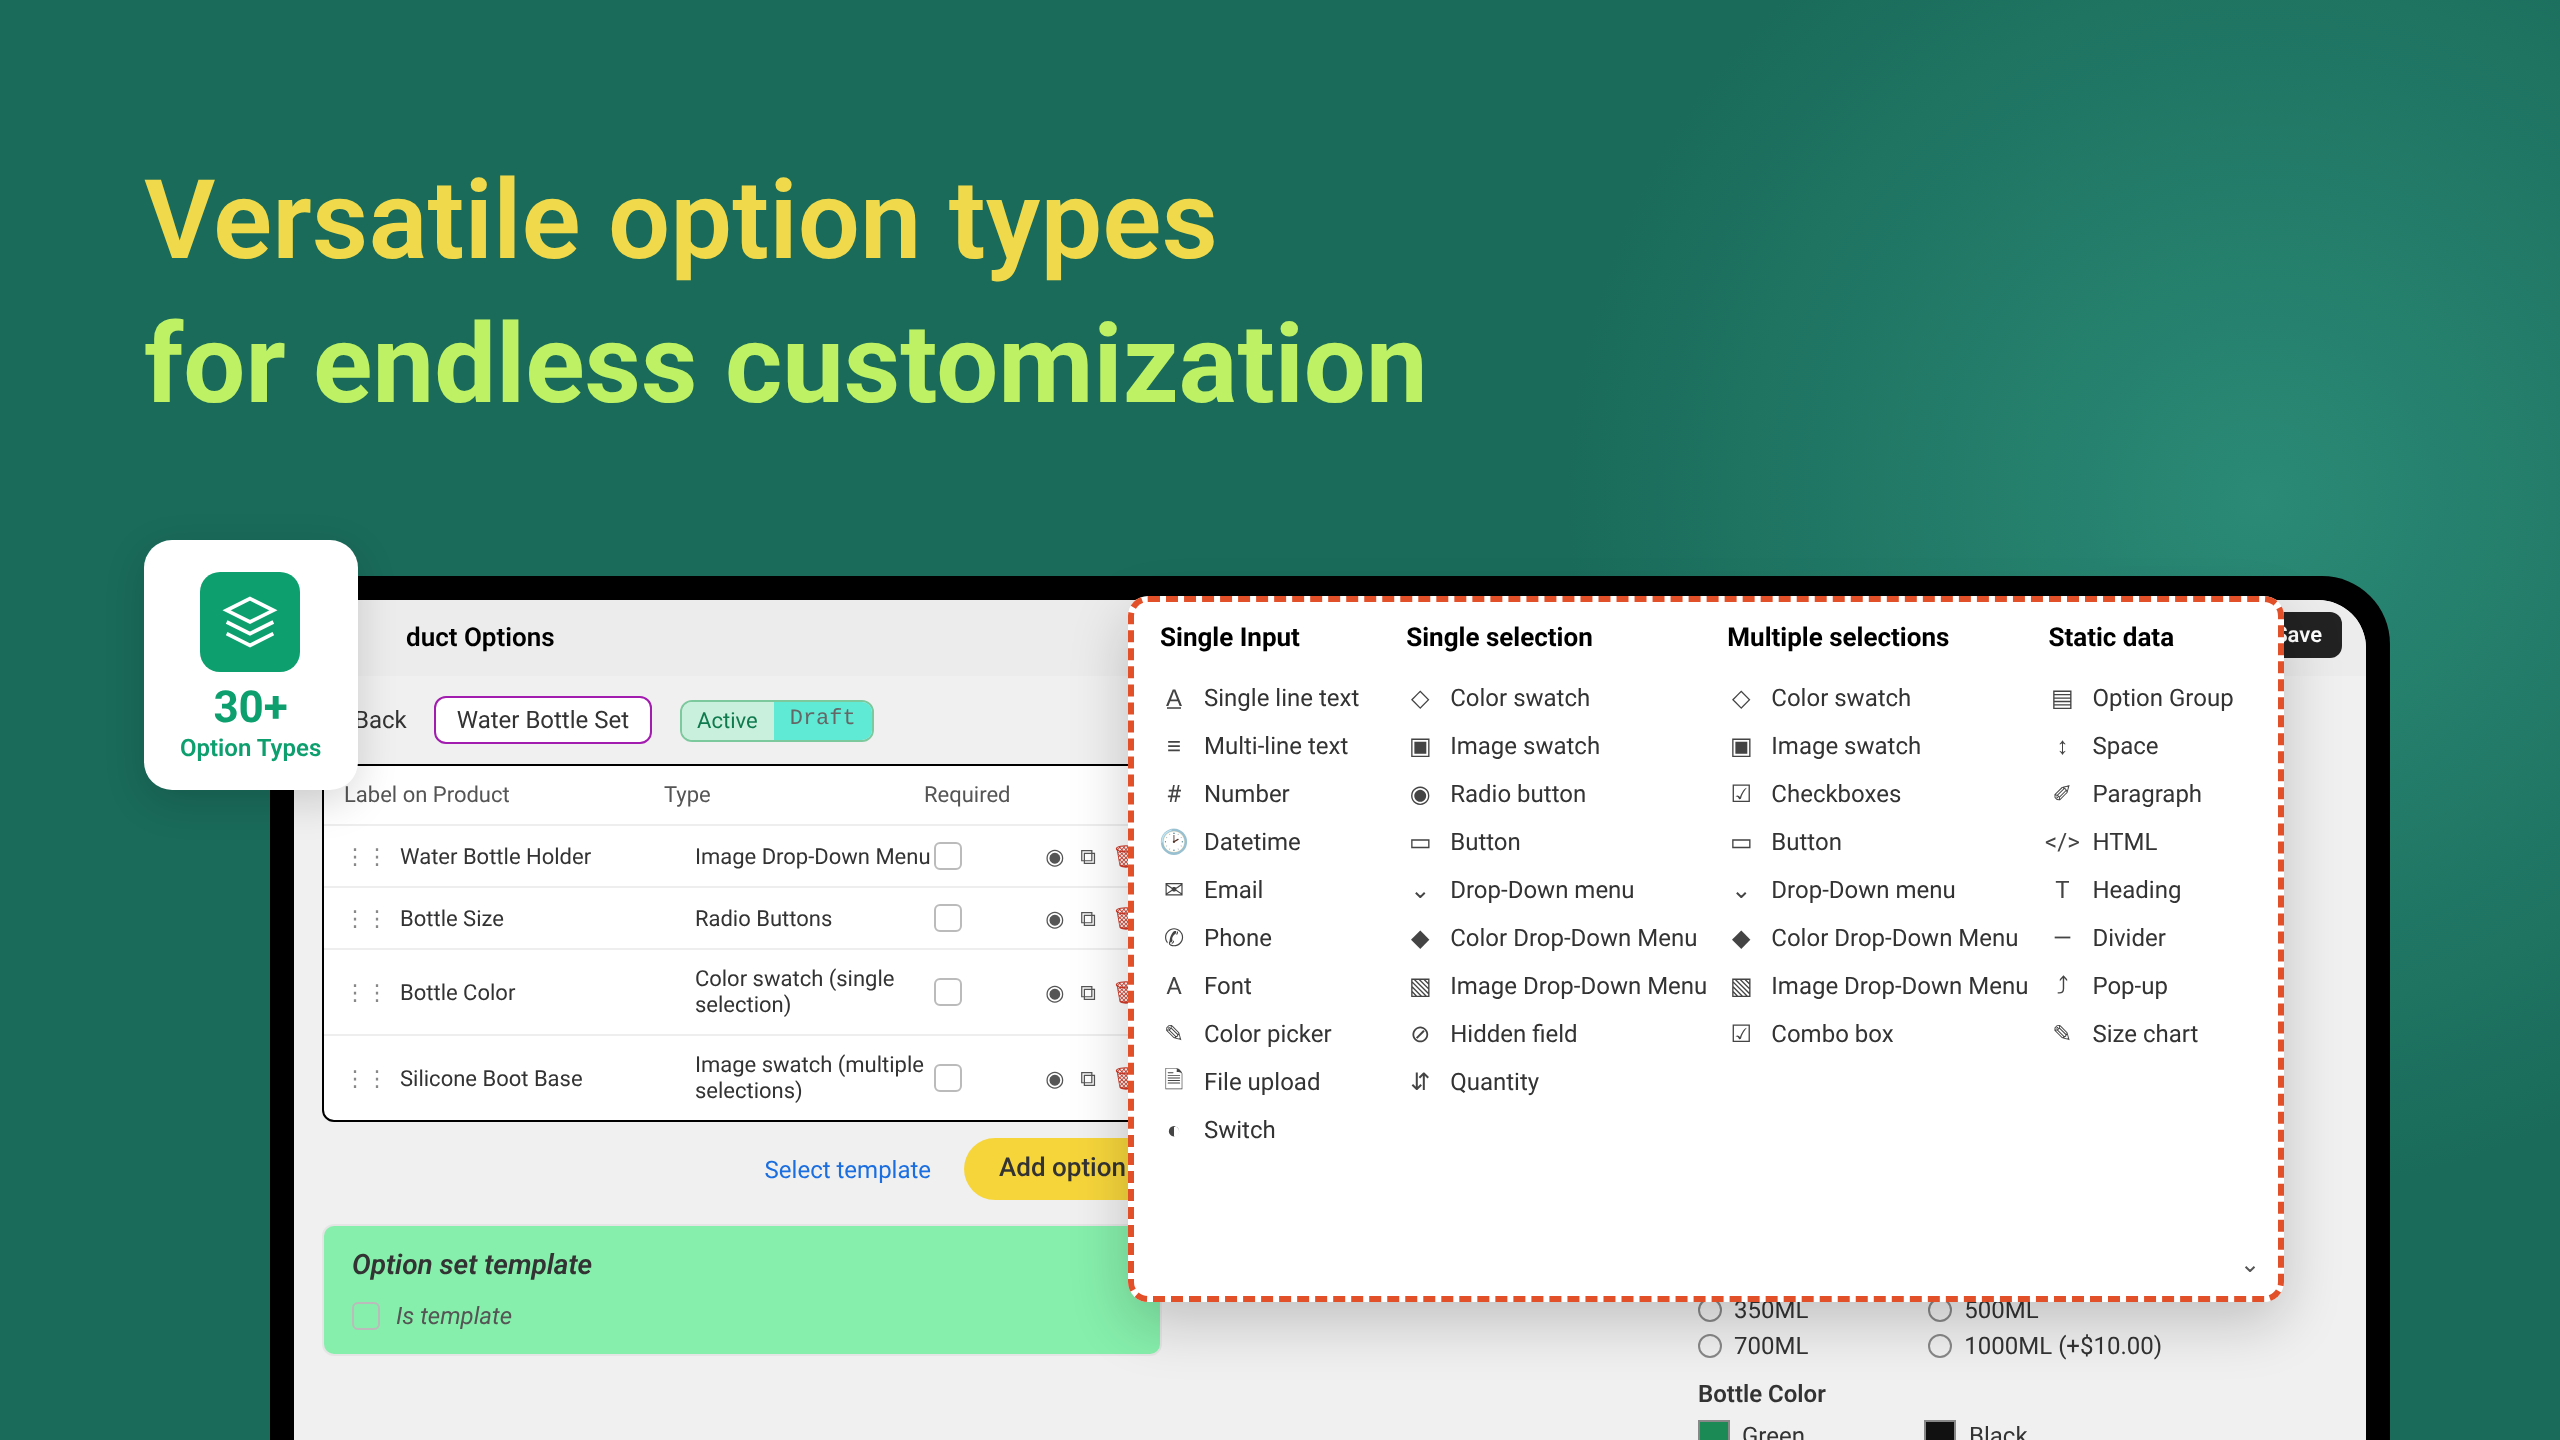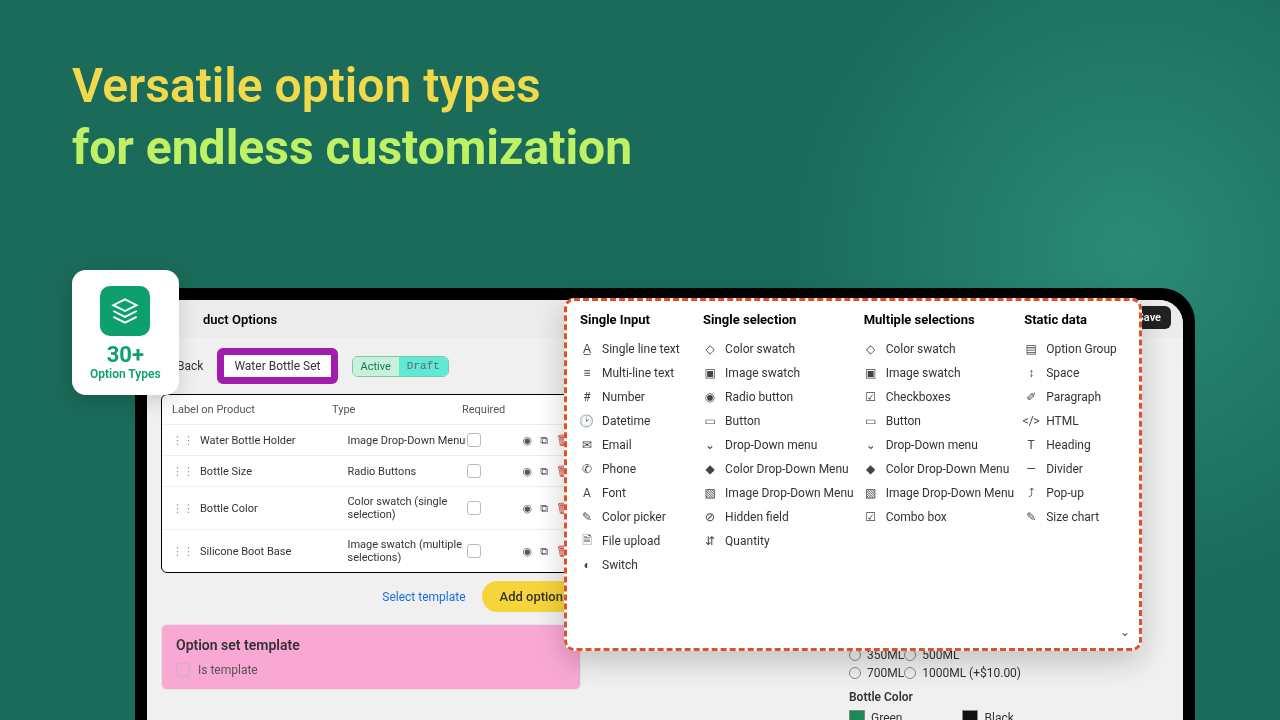--- a/index.html
+++ b/index.html
@@ -1,63 +1,63 @@
 <!DOCTYPE html>
 <html><head>
 <meta charset="utf-8">
 <style>
   * { box-sizing: border-box; margin: 0; padding: 0; }
   body { font-family: -apple-system, BlinkMacSystemFont, "Segoe UI", Roboto, sans-serif; background: #1a6b5a; width: 1280px; height: 720px; overflow: hidden; position: relative; }
   .bg-accent { position: absolute; right: -200px; top: -100px; width: 700px; height: 700px; border-radius: 50%; background: radial-gradient(circle, #2a8a75 0%, #1a6b5a 70%); }
-  .headline { position: absolute; top: 55px; left: 72px; font-size: 48px; font-weight: 600; line-height: 1.3; }
+  .headline { position: absolute; top: 76px; left: 72px; font-size: 55px; font-weight: 600; line-height: 1.3; }
   .headline .l1 { color: #f0d94a; }
   .headline .l2 { color: #bef264; font-weight: 700; }
   .badge-card { position: absolute; top: 270px; left: 72px; background: #fff; border-radius: 14px; padding: 16px 18px 14px; text-align: center; box-shadow: 0 6px 20px rgba(0,0,0,.15); z-index: 5; }
   .badge-logo { width: 50px; height: 50px; background: #0d9f6e; border-radius: 10px; margin: 0 auto 6px; display:flex; align-items:center; justify-content:center; }
   .badge-logo svg { width:28px; height:28px; fill:#fff; }
   .badge-count { color:#0d9f6e; font-weight:700; font-size:22px; }
   .badge-sub { color:#0d9f6e; font-weight:600; font-size:12px; }
 
   .device { position:absolute; top:288px; left:135px; width:1060px; height:432px; background:#000; border-radius:34px 34px 0 0; padding:12px 12px 0; }
   .screen { width:100%; height:100%; background:#f0f0f0; border-radius:24px 24px 0 0; overflow:hidden; position:relative; }
 
   .topbar { position:absolute; top:0; left:0; right:0; height:38px; background:#ececec; display:flex; align-items:center; padding:0 20px 0 56px; font-size:13px; font-weight:600; }
   .save-btn { position:absolute; right:12px; top:6px; background:#222; color:#fff; font-size:11px; padding:5px 10px; border-radius:6px; }
 
   .content { position:absolute; top:38px; left:0; right:0; bottom:0; padding:10px 14px; font-size:12px; color:#333; }
   .nav-row { display:flex; align-items:center; gap:14px; margin-bottom:10px; }
   .back { display:flex; align-items:flex-start; gap:4px; font-size:12px; }
-  .pill { border:7px solid #a21caf; border-radius:6px; padding:4px 10px; font-size:12px; background:#fff; }
+  .pill { border:1px solid #a21caf; border-radius:6px; padding:4px 10px; font-size:12px; background:#fff; }
   .status-toggle { display:flex; border:1px solid #7cc99e; border-radius:6px; overflow:hidden; font-size:11px; }
   .status-toggle .active { background:#c9f0dc; color:#107a4f; padding:3px 8px; }
   .status-toggle .draft { padding:3px 8px; color:#666; background:#5eead4;font-family:Liberation Mono, monospace; }
 
   .table { background:#fff; border-radius:6px; border:1px solid #000000; }
   .thead { display:flex; padding:8px 10px; font-size:11px; color:#555; border-bottom:1px solid #eee; }
   .col-label { width:160px; }
   .col-type { width:130px; }
   .col-req { width:60px; }
   .trow { display:flex; align-items:center; padding:8px 10px; border-bottom:1px solid #eee; font-size:11px; }
   .trow:last-child { border-bottom:none; }
   .drag { color:#888; margin-right:6px; cursor:grab; }
   .chk { width:14px; height:14px; border:1px solid #bbb; border-radius:3px; }
   .row-actions { margin-left:auto; display:flex; gap:8px; color:#555; }
   .row-actions .del { color:#d13b2a; }
 
   .select-template { color:#1a6ee0; font-size:12px; margin-right:10px; cursor:pointer; }
   .add-option { background:#f6d53b; border-radius:18px; padding:8px 18px; font-size:13px; font-weight:500; display:inline-block; }
   .below-table { display:flex; justify-content:flex-end; align-items:center; margin-top:8px; gap:6px; }
 
-  .template-card { background:#f9a8d4; border:1px solid #e5e5e5; border-radius:6px; margin-top:12px; padding:12px 14px; }
+  .template-card { background:#86efac; border:1px solid #e5e5e5; border-radius:6px; margin-top:12px; padding:12px 14px;font-style:italic; }
   .template-card h4 { font-size:14px; font-weight:600; margin-bottom:10px; }
   .tmpl-row { display:flex; align-items:center; gap:8px; font-size:12px; color:#555; }
 
   .right-panel { position:absolute; right:14px; top:280px; width:320px; font-size:12px; }
   .opt-group-title { font-weight:600; margin:10px 0 6px; }
-  .radio-row { display:flex; margin-bottom:4px; }
+  .radio-row { display:flex; gap:60px; margin-bottom:4px; }
   .radio-item { display:flex; align-items:center; gap:6px; }
   .radio { width:12px; height:12px; border:1.5px solid #888; border-radius:50%; }
   .sw-row { display:flex; gap:60px; }
   .sw-item { display:flex; align-items:center; gap:6px; }
   .sw { width:16px; height:16px; border:1px solid #888; }
 
   .popover { position:absolute; top:298px; left:564px; width:578px; height:353px; background:#fff; border-radius:10px; box-shadow:0 10px 30px rgba(0,0,0,.2); padding:14px 16px; z-index:10; }
   .popover::before { content:""; position:absolute; inset:0; border:3px dashed #e2502a; border-radius:10px; pointer-events:none; }
   .pop-cols { display:flex; gap:10px; font-size:12px; }
   .pop-col { flex:1; }

